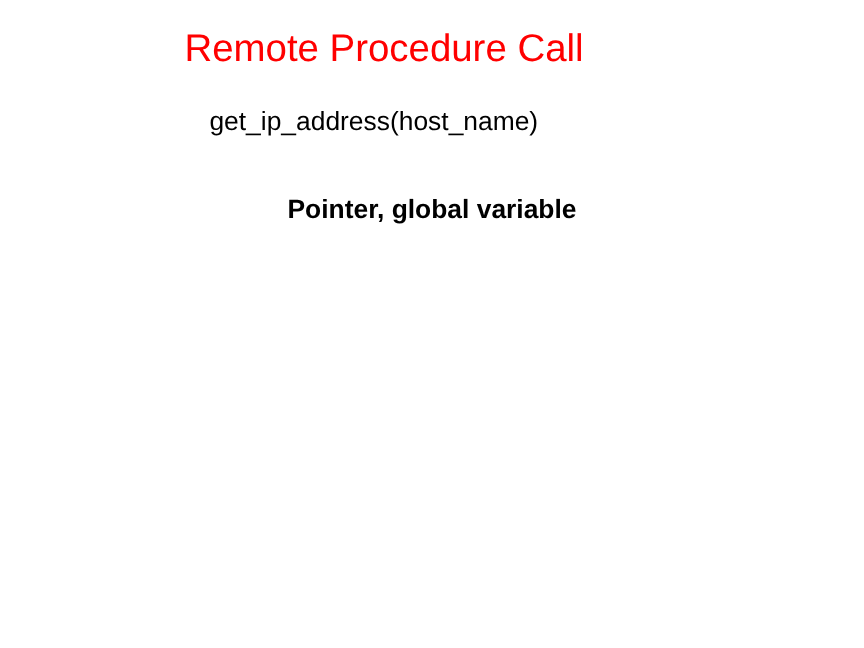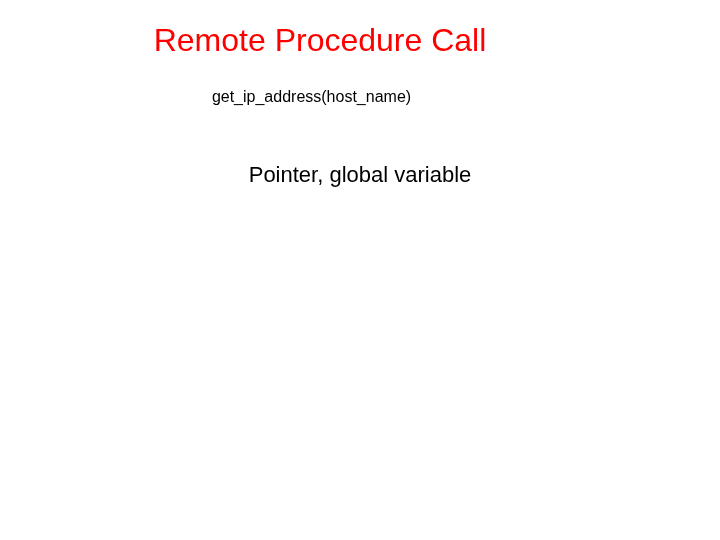--- a/index.html
+++ b/index.html
@@ -1,20 +1,20 @@
 <!DOCTYPE html>
 <html><head>
   <meta charset="utf-8">
   <style>
     * { margin: 0; padding: 0; box-sizing: border-box; }
     html, body { width: 720px; height: 540px; background: #fff; font-family: Arial, Helvetica, sans-serif; overflow: hidden; }
     .slide { position: relative; width: 720px; height: 540px; }
     .title { position: absolute; top: 22px; left: 0; width: 640px; text-align: center; color: #ff0000; font-size: 32px; font-weight: 400; }
-    .line1 { position: absolute; top: 88px; left: 0; width: 623px; text-align: center; color: #000; font-size: 16px; font-weight: 400; }
-    .line2 { position: absolute; top: 162px; left: 0; width: 720px; text-align: center; color: #000; font-size: 22px; font-weight: 400; }
+    .line1 { position: absolute; top: 88px; left: 0; width: 623px; text-align: center; color: #000; font-size: 22px; font-weight: 400; }
+    .line2 { position: absolute; top: 162px; left: 0; width: 720px; text-align: center; color: #000; font-size: 22px; font-weight: 700; }
     .footer { position: absolute; bottom: 10px; left: 0; width: 720px; text-align: center; color: #000; font-size: 12px; font-style: italic; font-weight: 400; white-space: nowrap; }
   </style>
 </head>
 <body>
 
 <div class="slide">
   <div class="title">Remote Procedure Call</div>
   <div class="line1">get_ip_address(host_name)</div>
   <div class="line2">Pointer, global variable</div>
 </div>

